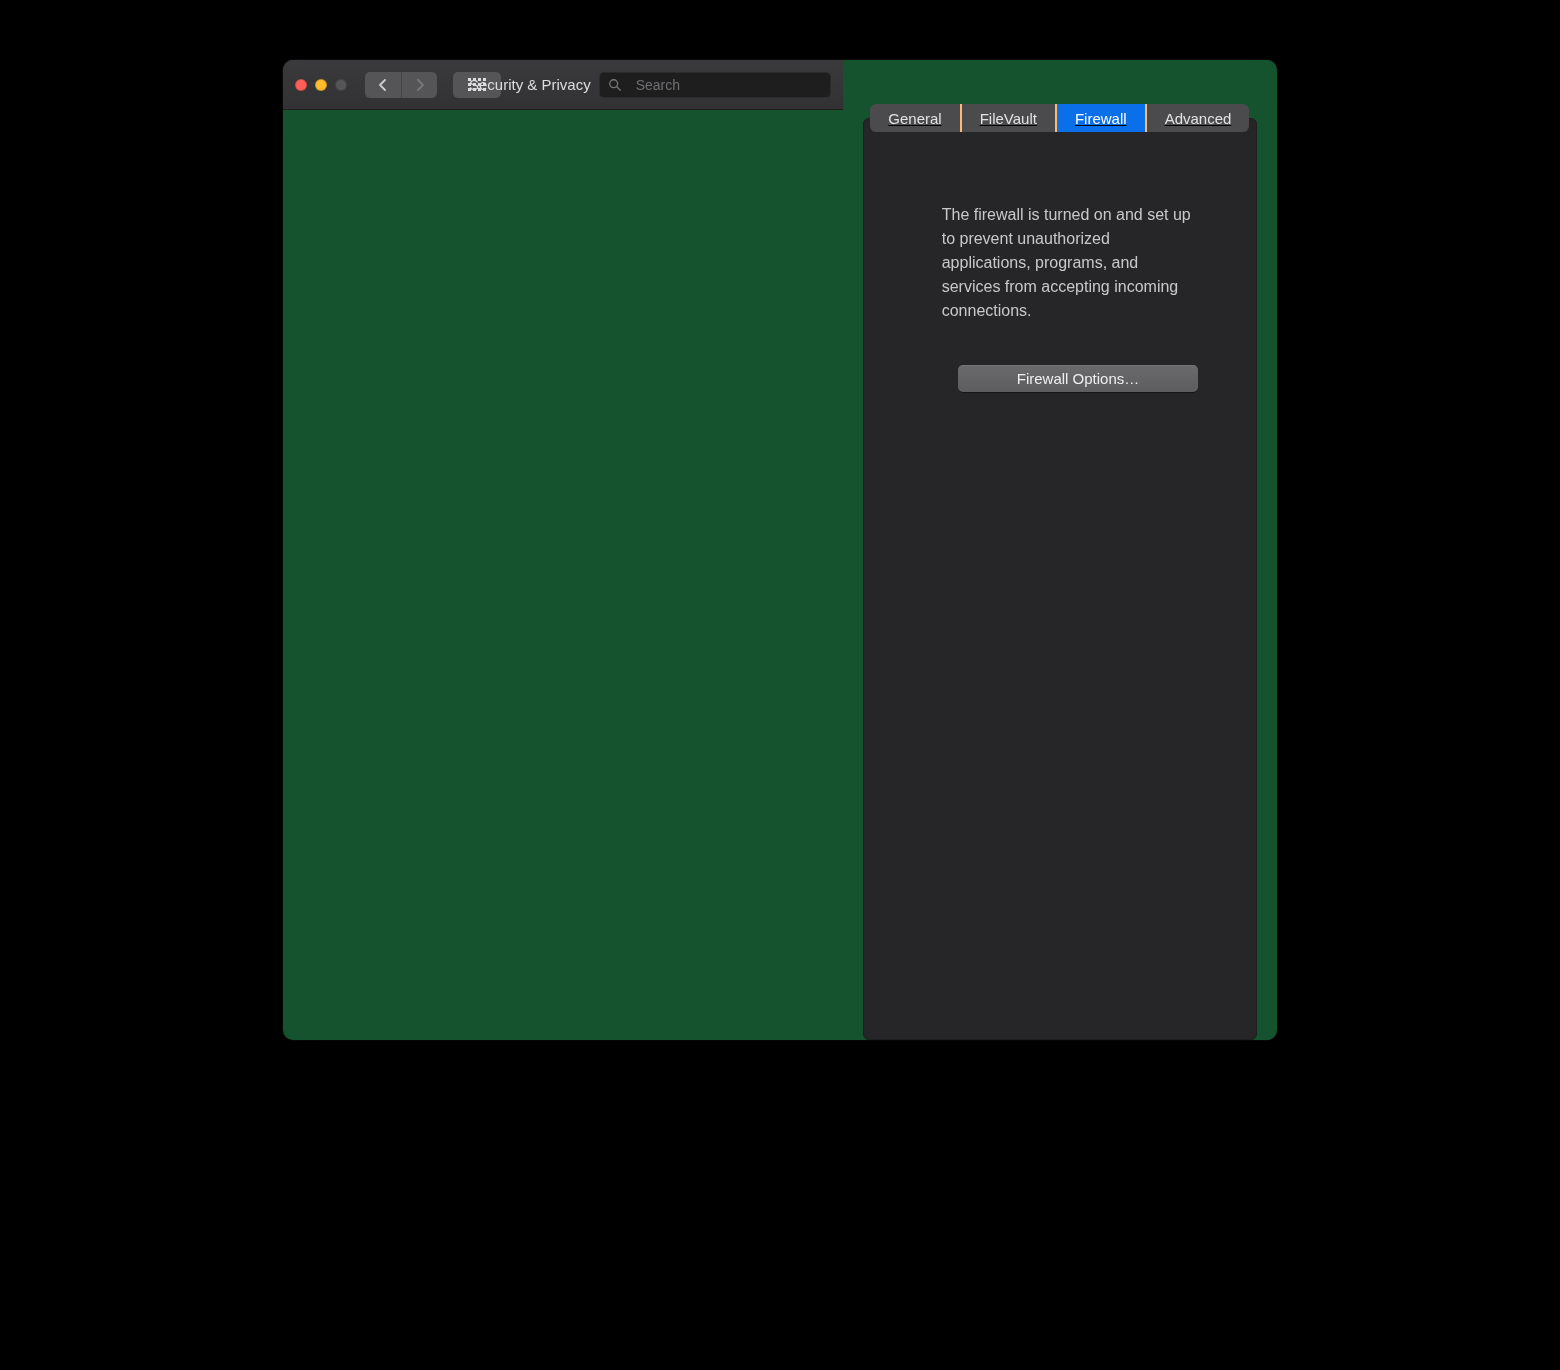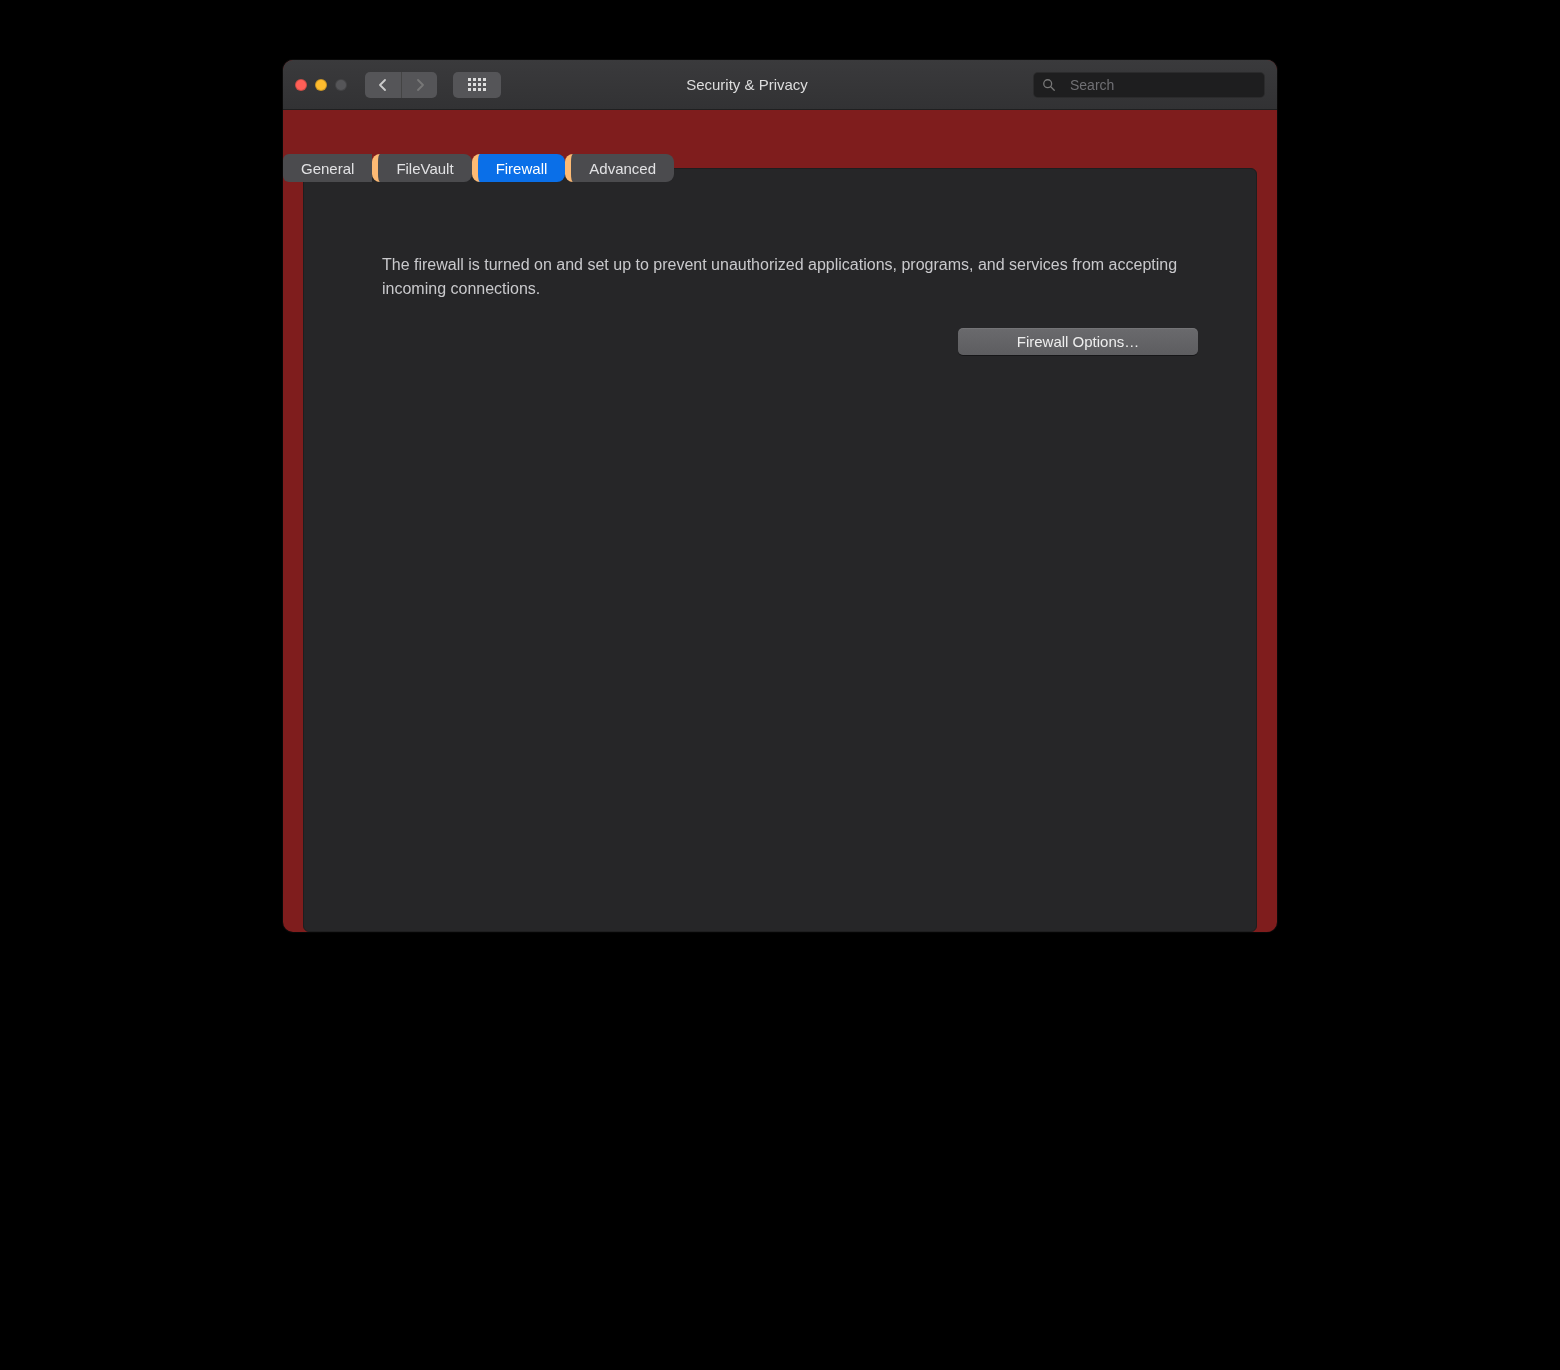--- a/index.html
+++ b/index.html
@@ -8,27 +8,27 @@
       height: 1370px;
       background: #000;
       font-family: -apple-system, "Helvetica Neue", Helvetica, Arial, sans-serif;
       display: flex;
       align-items: flex-start;
       justify-content: center;
       padding-top: 60px;
     }
     .window {
       width: 994px;
-      height: 872px;
-      background: #7f1d1d;
+      height: 980px;
+      background: #14532d;
       border-radius: 10px;
       overflow: hidden;
       box-shadow: 0 20px 60px rgba(0,0,0,0.8), 0 0 0 1px rgba(255,255,255,0.05);
       display: flex;
-      flex-direction: column;
+      flex-direction: row;
     }
     .titlebar {
       height: 50px;
       background: linear-gradient(#3a3a3c, #323234);
       display: flex;
       align-items: center;
       padding: 0 12px;
       gap: 8px;
       border-bottom: 1px solid #1f1f20;
     }
@@ -103,39 +103,40 @@
     }
     .search input::placeholder { color: #707074; }
     .content {
       flex: 1;
       display: flex;
       flex-direction: column;
       padding-top: 44px;
     }
     .tabs-row {
       display: flex;
-      justify-content: flex-start;
+      justify-content: center;
+      text-decoration: underline;
     }
     .tabs {
       display: flex;
       border-radius: 6px;
       overflow: hidden;
       z-index: 2;
     }
     .tab {
       padding: 0 18px;
       height: 28px;
       display: flex;
       align-items: center;
       font-size: 15px;
       color: #e2e2e4;
       cursor: pointer;
       background: #4b4b4e;
     }
-    .tab + .tab { border-left: 6px solid #fdba74; border-radius: 8px; }
+    .tab + .tab { border-left: 2px solid #fdba74; }
     .tab.active { background: #0a6fe8; color: #fff; }
     .panel-outer {
       padding: 0 20px;
       flex: 1;
       display: flex;
       margin-top: -14px;
     }
     .panel {
       flex: 1;
       border: 1px solid #1e1e1f;
@@ -181,21 +182,21 @@
     .btn.wide { min-width: 240px; }
     .desc {
       color: #c9c9cc;
       font-size: 16px;
       line-height: 1.5;
       margin-top: 34px;
       max-width: 820px;
       margin-left: 20px;
     }
     .options-row {
-      margin-top: 27px;
+      margin-top: 42px;
       display: flex;
       justify-content: flex-end;
     }
     .footer {
       height: 82px;
       display: flex;
       align-items: center;
       padding: 0 22px;
       gap: 16px;
     }

